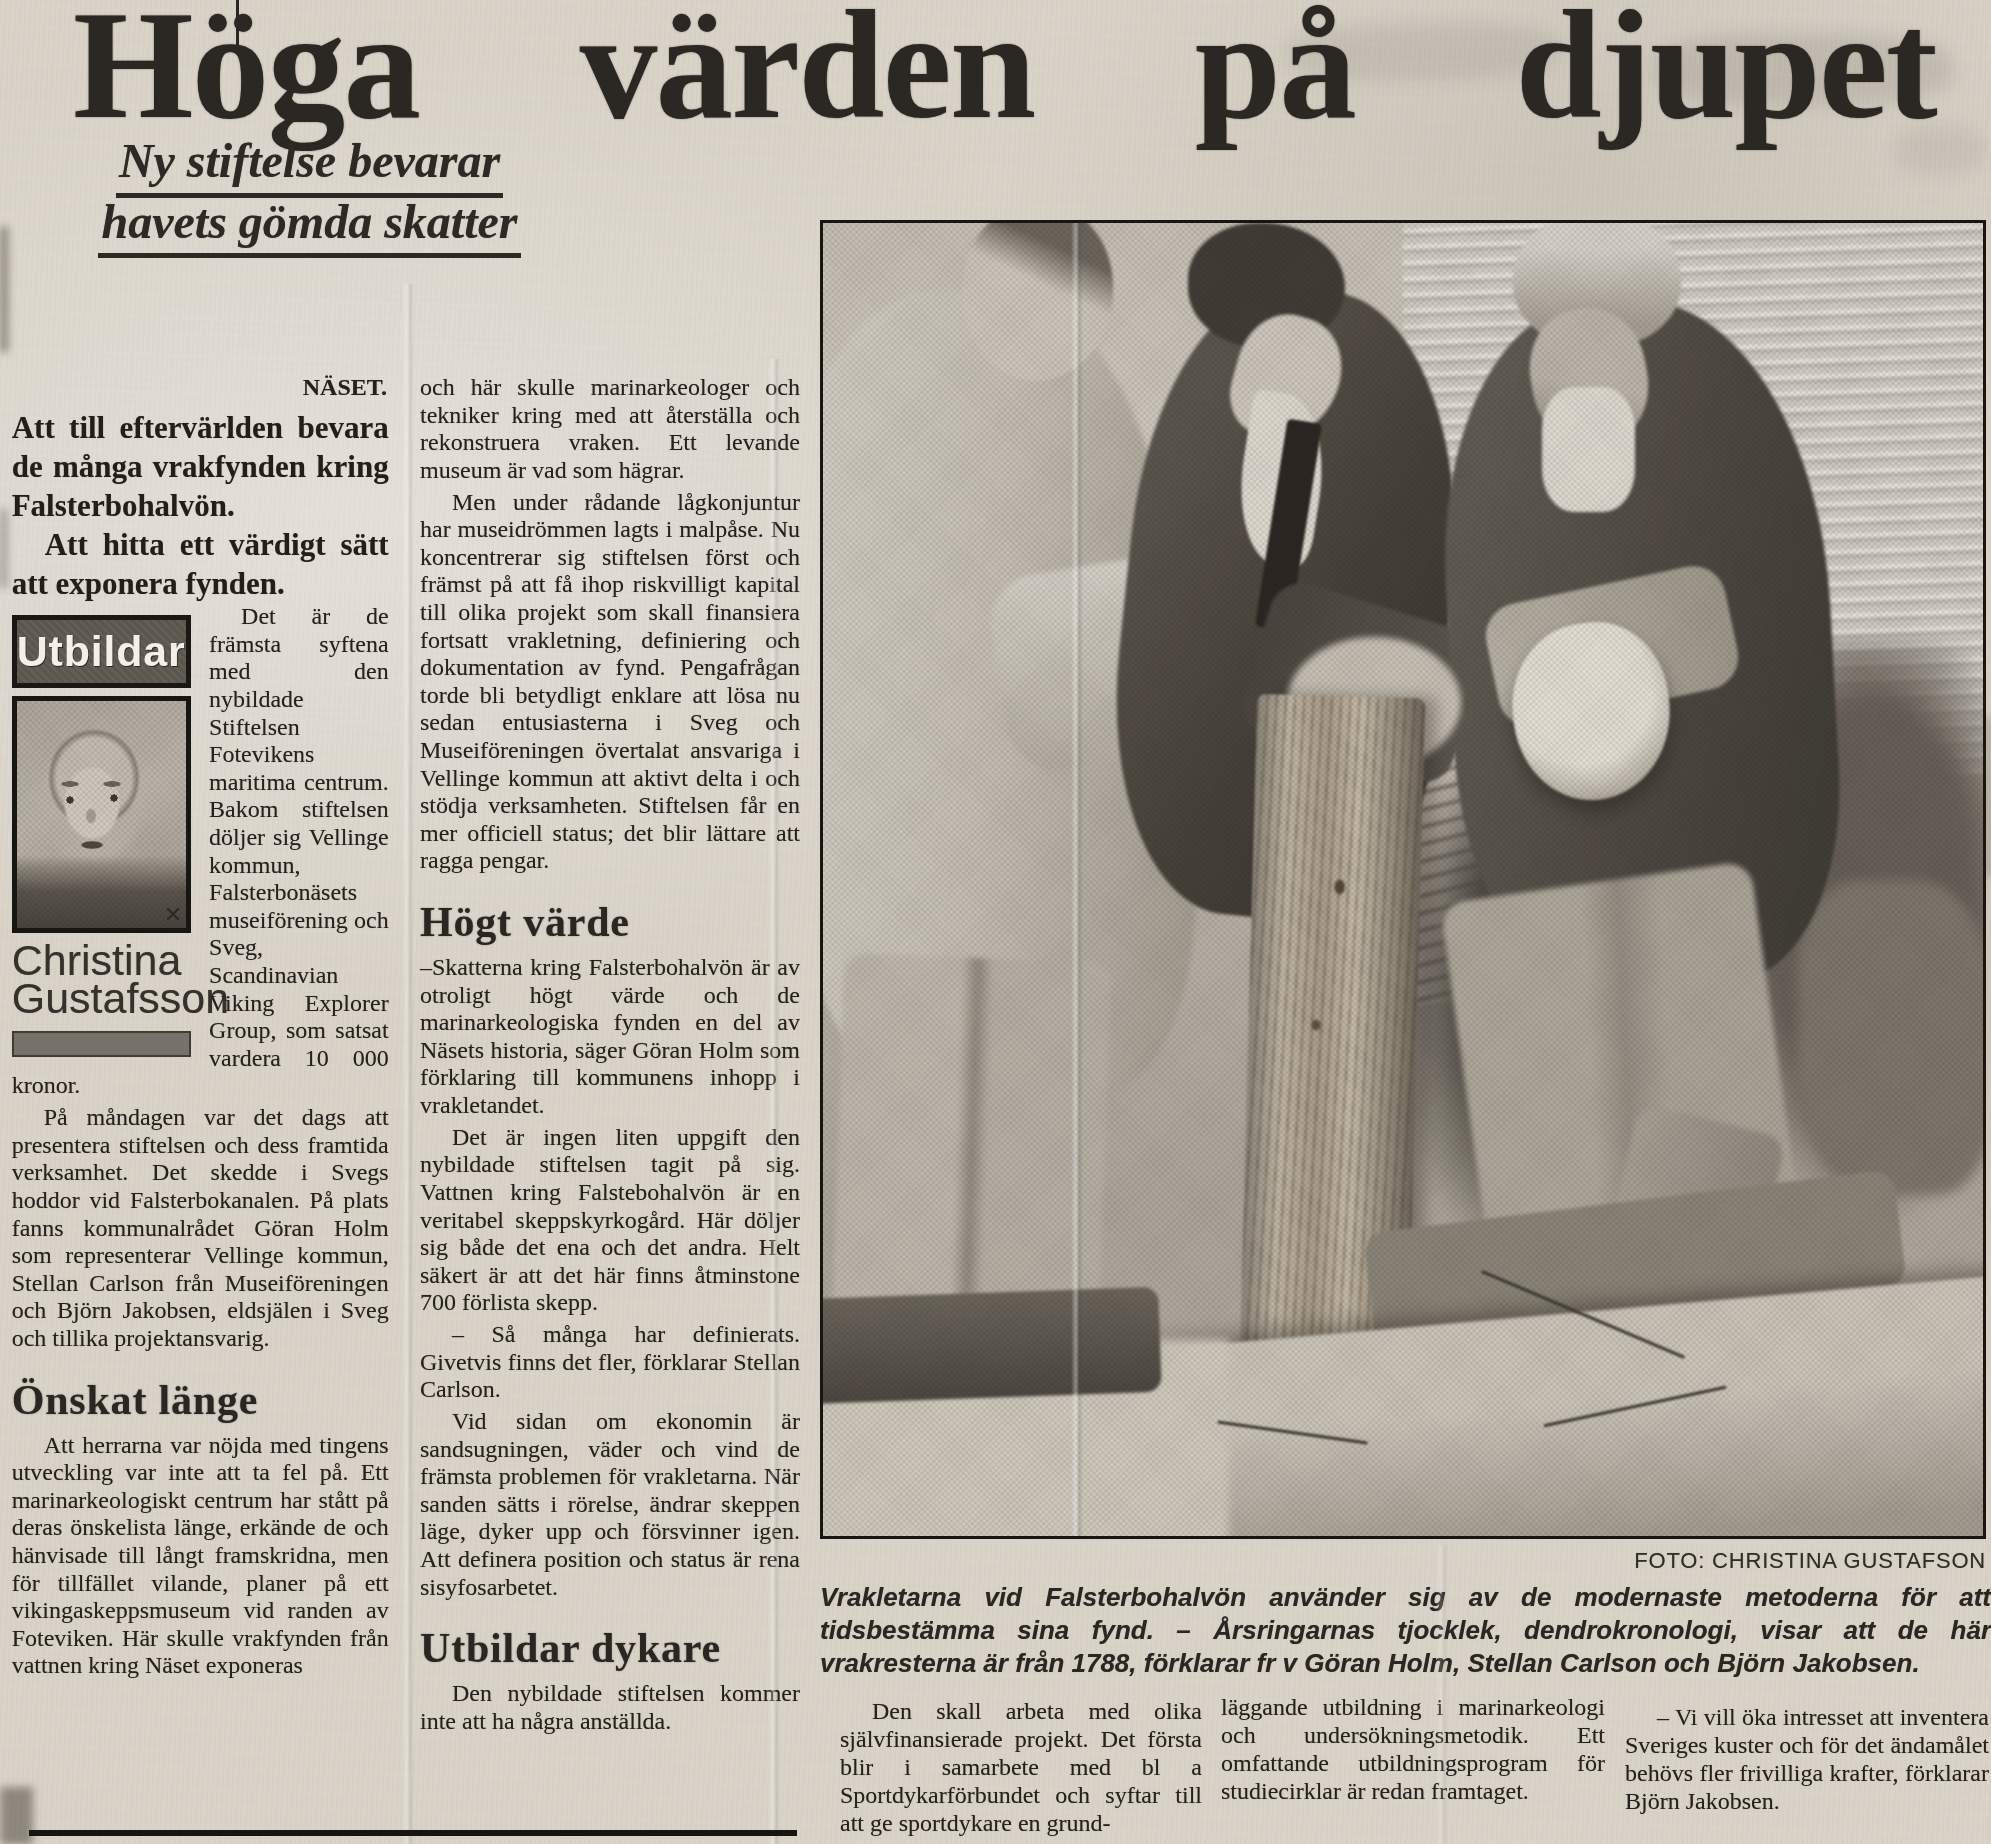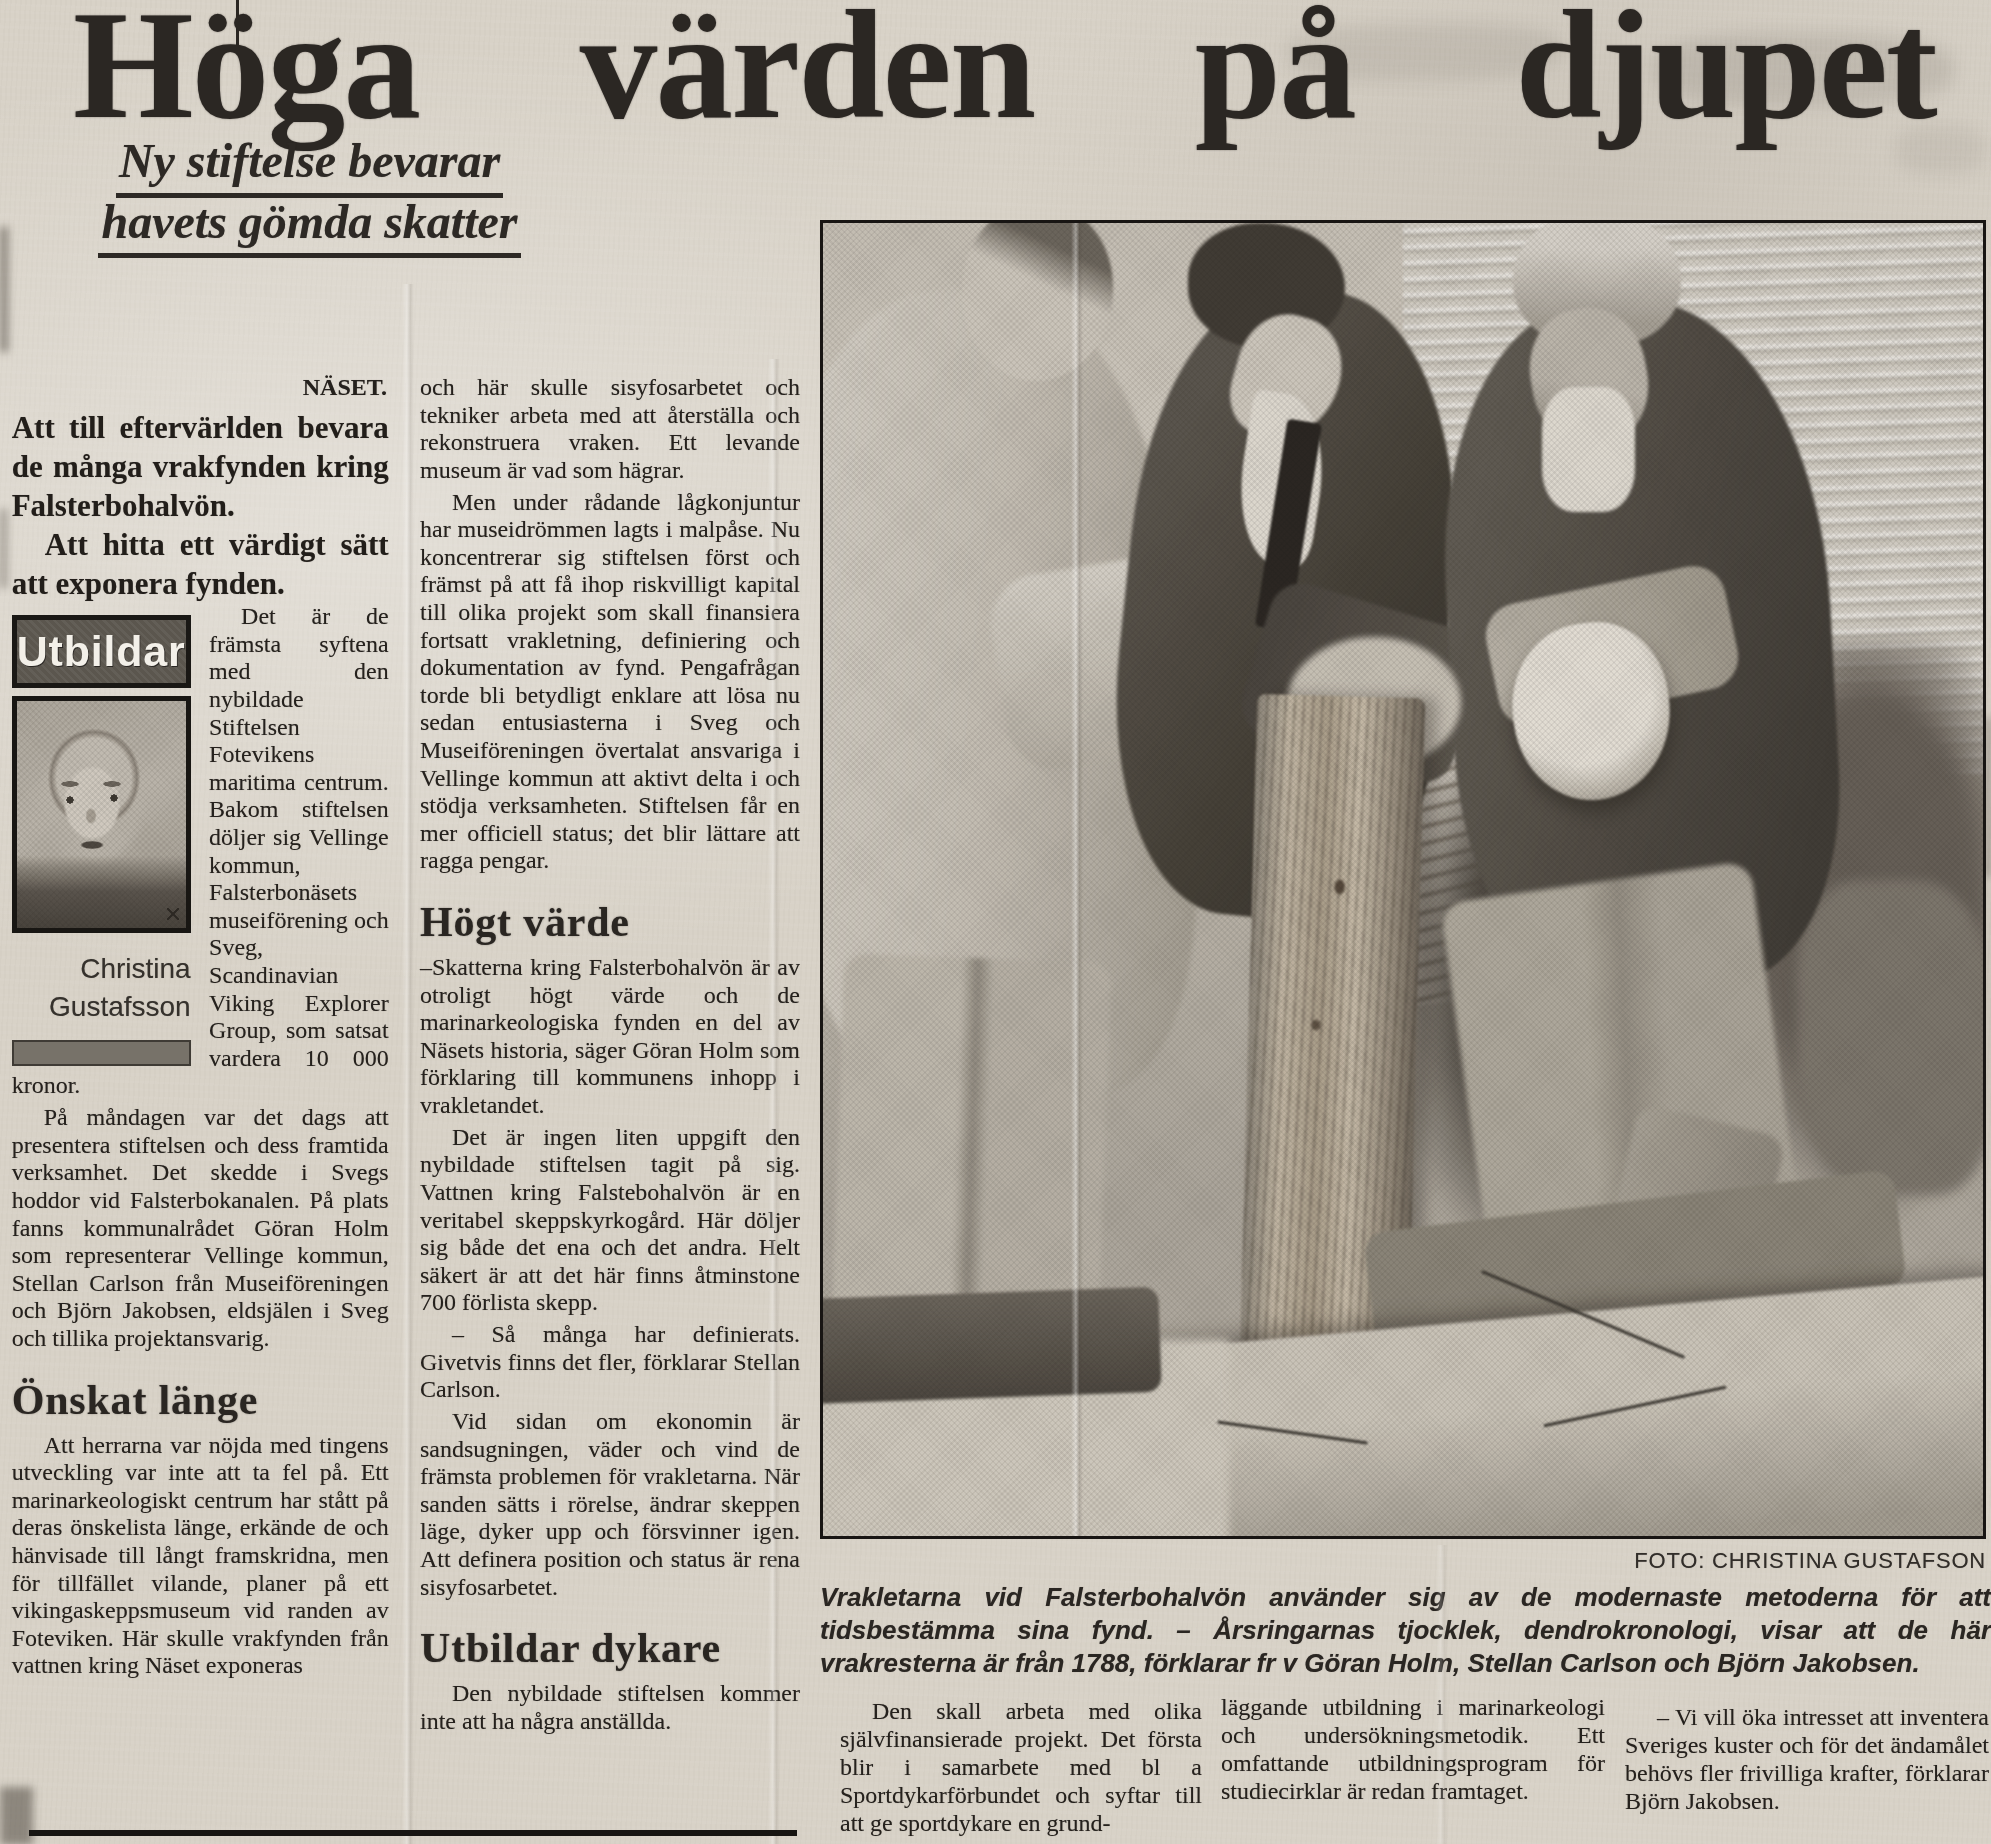--- a/index.html
+++ b/index.html
@@ -71,22 +71,22 @@
       linear-gradient(160deg,#aaa49a 0%, #b8b2a8 45%, #9c968c 100%);
     filter:contrast(1.02);
   }
   #portrait .halftone{position:absolute;inset:0;}
   .halftone{
     background-image:
       repeating-linear-gradient(45deg, rgba(30,26,22,.06) 0 1.7px, transparent 1.7px 4.2px),
       repeating-linear-gradient(-45deg, rgba(30,26,22,.06) 0 1.7px, transparent 1.7px 4.2px);
   }
   #byline-name{
-    margin-top:17px;text-align:right;font-family:"Liberation Sans","DejaVu Sans",sans-serif;
-    font-size:28px;line-height:38px;color:#35312c;text-shadow:0 0 0.8px rgba(53,49,44,.4);
+    margin-top:8px;text-align:left;font-family:"Liberation Sans","DejaVu Sans",sans-serif;
+    font-size:43px;line-height:38px;color:#35312c;text-shadow:0 0 0.8px rgba(53,49,44,.4);
   }
   #byline-rule{height:22px;background:#777269;border:2.5px solid #3f3b35;margin-top:13.4px;}
   
   #photo{
     position:absolute;left:820px;top:220px;width:1166px;height:1319px;
     border:3.3px solid #1b1816;box-sizing:border-box;overflow:hidden;
     background:linear-gradient(175deg,#c0bab0 0%,#c9c3b9 18%,#b5afa4 48%,#a9a399 72%,#b2aba0 100%);
     filter:contrast(1.03);
   }
   .ph{position:absolute;}
@@ -264,21 +264,21 @@
       <div id="byline-rule"></div>
     </div>
 
     <p class="para ind">Det är de främsta syftena med den nybildade Stiftelsen Fotevikens maritima centrum. Bakom stiftelsen döljer sig Vellinge kommun, Falsterbonäsets museiförening och Sveg, Scandinavian Viking Explorer Group, som satsat vardera 10 000 kronor.</p>
     <p class="para ind">På måndagen var det dags att presentera stiftelsen och dess framtida verksamhet. Det skedde i Svegs hoddor vid Falsterbokanalen. På plats fanns kommunalrådet Göran Holm som representerar Vellinge kommun, Stellan Carlson från Museiföreningen och Björn Jakobsen, eldsjälen i Sveg och tillika projektansvarig.</p>
     <h2 class="section-heading">Önskat länge</h2>
     <p class="para ind">Att herrarna var nöjda med tingens utveckling var inte att ta fel på. Ett marinarkeologiskt centrum har stått på deras önskelista länge, erkände de och hänvisade till långt framskridna, men för tillfället vilande, planer på ett vikingaskeppsmuseum vid randen av Foteviken. Här skulle vrakfynden från vattnen kring Näset exponeras</p>
   </div>
 
   <div id="col2" class="bodycol">
-    <p class="para">och här skulle sisyfosarbetet och tekniker arbeta med att återställa och rekonstruera vraken. Ett levande museum är vad som hägrar.</p>
+    <p class="para">och här skulle marinarkeologer och tekniker kring med att återställa och rekonstruera vraken. Ett levande museum är vad som hägrar.</p>
     <p class="para ind">Men under rådande lågkonjuntur har museidrömmen lagts i malpåse. Nu koncentrerar sig stiftelsen först och främst på att få ihop riskvilligt kapital till olika projekt som skall finansiera fortsatt vrakletning, definiering och dokumentation av fynd. Pengafrågan torde bli betydligt enklare att lösa nu sedan entusiasterna i Sveg och Museiföreningen övertalat ansvariga i Vellinge kommun att aktivt delta i och stödja verksamheten. Stiftelsen får en mer officiell status; det blir lättare att ragga pengar.</p>
     <h2 class="section-heading">Högt värde</h2>
     <p class="para">–Skatterna kring Falsterbohalvön är av otroligt högt värde och de marinarkeologiska fynden en del av Näsets historia, säger Göran Holm som förklaring till kommunens inhopp i vrakletandet.</p>
     <p class="para ind">Det är ingen liten uppgift den nybildade stiftelsen tagit på sig. Vattnen kring Falstebohalvön är en veritabel skeppskyrkogård. Här döljer sig både det ena och det andra. Helt säkert är att det här finns åtminstone 700 förlista skepp.</p>
     <p class="para ind">– Så många har definierats. Givetvis finns det fler, förklarar Stellan Carlson.</p>
     <p class="para ind">Vid sidan om ekonomin är sandsugningen, väder och vind de främsta problemen för vrakletarna. När sanden sätts i rörelse, ändrar skeppen läge, dyker upp och försvinner igen. Att definera position och status är rena sisyfosarbetet.</p>
     <h2 class="section-heading">Utbildar dykare</h2>
     <p class="para ind">Den nybildade stiftelsen kommer inte att ha några anställda.</p>
   </div>
 

